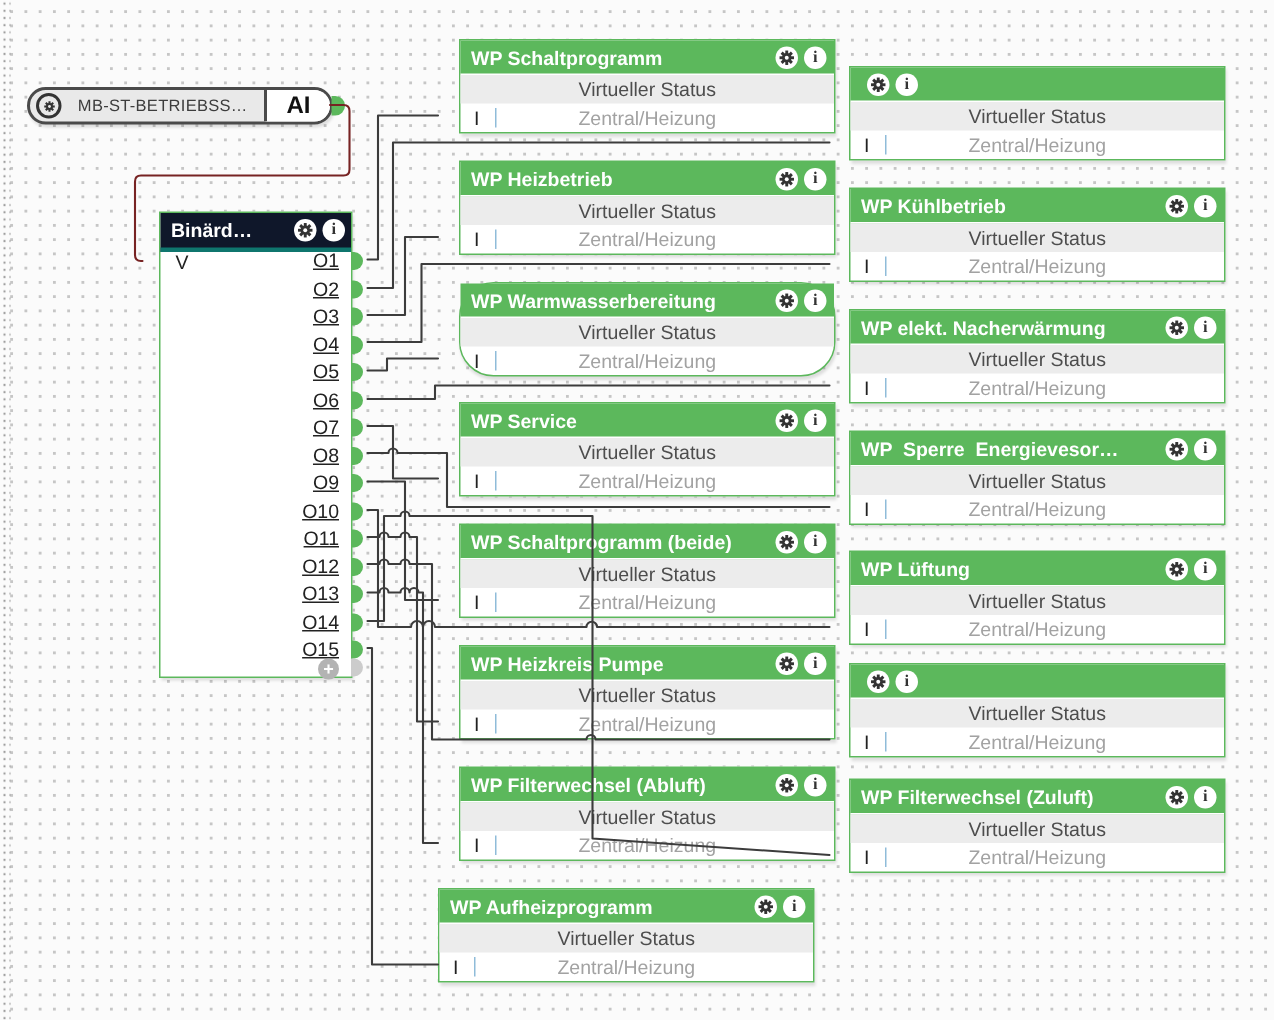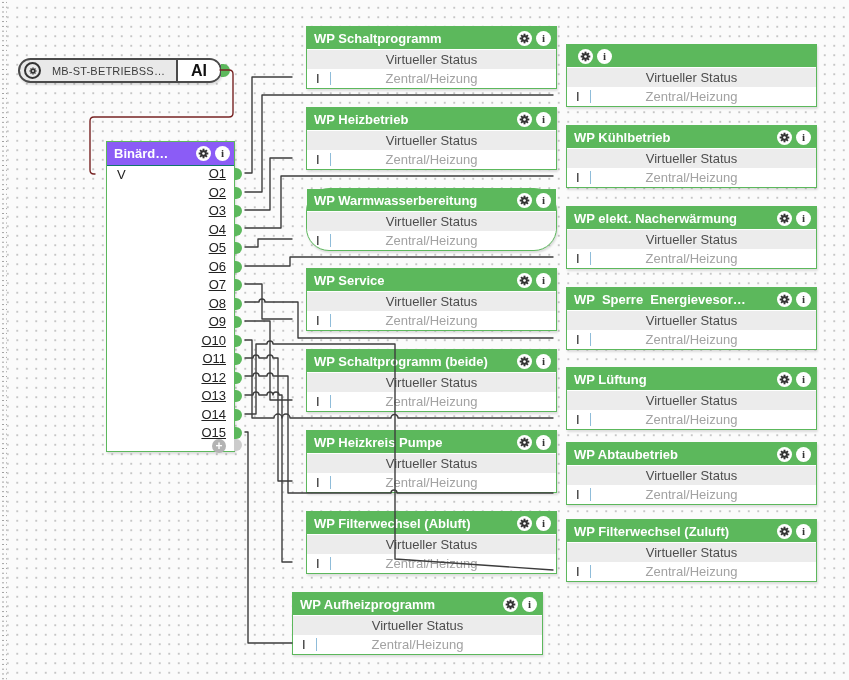--- a/index.html
+++ b/index.html
@@ -35,21 +35,21 @@
   .source-label{flex:1;text-align:center;font-size:11px;color:#3d3d3d;letter-spacing:.2px;
     white-space:nowrap;overflow:hidden;}
   .ai-box{width:42px;height:100%;background:#fff;border-left:2px solid #4a4a4a;
     border-radius:0 11px 11px 0;display:flex;align-items:center;justify-content:center;
     font-weight:bold;font-size:16px;color:#111;}
   .bump{position:absolute;width:9px;height:13px;background:#5cb85c;border-radius:0 7px 7px 0;}
   .source .bump{right:-10px;top:4px;}
   
   .decoder{left:106px;top:141px;width:129px;height:311px;background:#fff;
     border:1px solid #5cb85c;box-shadow:1px 2px 2px rgba(0,0,0,.12);}
-  .dec-header{height:23px;background:#8b5cf6;border-bottom:1px solid #0f766e;
+  .dec-header{height:23px;background:#0f172a;border-bottom:3px solid #0f766e;
     display:flex;align-items:center;padding:0 4px 0 7px;}
   .dec-title{color:#fff;font-weight:bold;font-size:13px;white-space:pre;overflow:hidden;flex:1;}
   .vlabel{position:absolute;left:10px;top:24px;font-size:13px;color:#222;height:18px;line-height:18px;}
   .v-pin{position:absolute;left:-12px;top:26px;}
   .oport{position:absolute;right:8px;height:18px;line-height:18px;font-size:13px;color:#222;text-decoration:underline;}
   .opin{position:absolute;right:-8px;width:8px;height:12px;background:#5cb85c;border-radius:0 6px 6px 0;}
   .add-btn{position:absolute;left:105px;top:297px;width:14px;height:14px;border-radius:50%;
     background:#b3b3b3;color:#fff;font-weight:bold;font-size:12px;line-height:14px;text-align:center;}
   .gray-pin{position:absolute;right:-8px;top:297px;width:8px;height:12px;background:#ccc;border-radius:0 6px 6px 0;}
   
@@ -512,21 +512,20 @@
     <div class="row1">Virtueller Status</div>
     <div class="row2">
       <span class="i-label">I</span>
       <span class="caret"></span>
       <span>Zentral/Heizung</span>
     </div>
     <span class="in-pin"><span class="pin-shape"></span></span>
   </div>
       <div class="wp" style="left: 566px; top: 442px;">
     <div class="wp-header">
-      <span class="wp-title">WP Abtaubetrieb</span>
       <span class="icon-circle">
         <svg width="11" height="11" viewBox="0 0 16 16">
               <g fill="#333">
                 <rect x="6.6" y="1" width="2.8" height="14"></rect>
                 <rect x="1" y="6.6" width="14" height="2.8"></rect>
                 <rect x="6.6" y="1" width="2.8" height="14" transform="rotate(45 8 8)"></rect>
                 <rect x="6.6" y="1" width="2.8" height="14" transform="rotate(-45 8 8)"></rect>
                 <circle cx="8" cy="8" r="4.6"></circle>
               </g>
               <circle cx="8" cy="8" r="1.9" fill="#fff"></circle>

